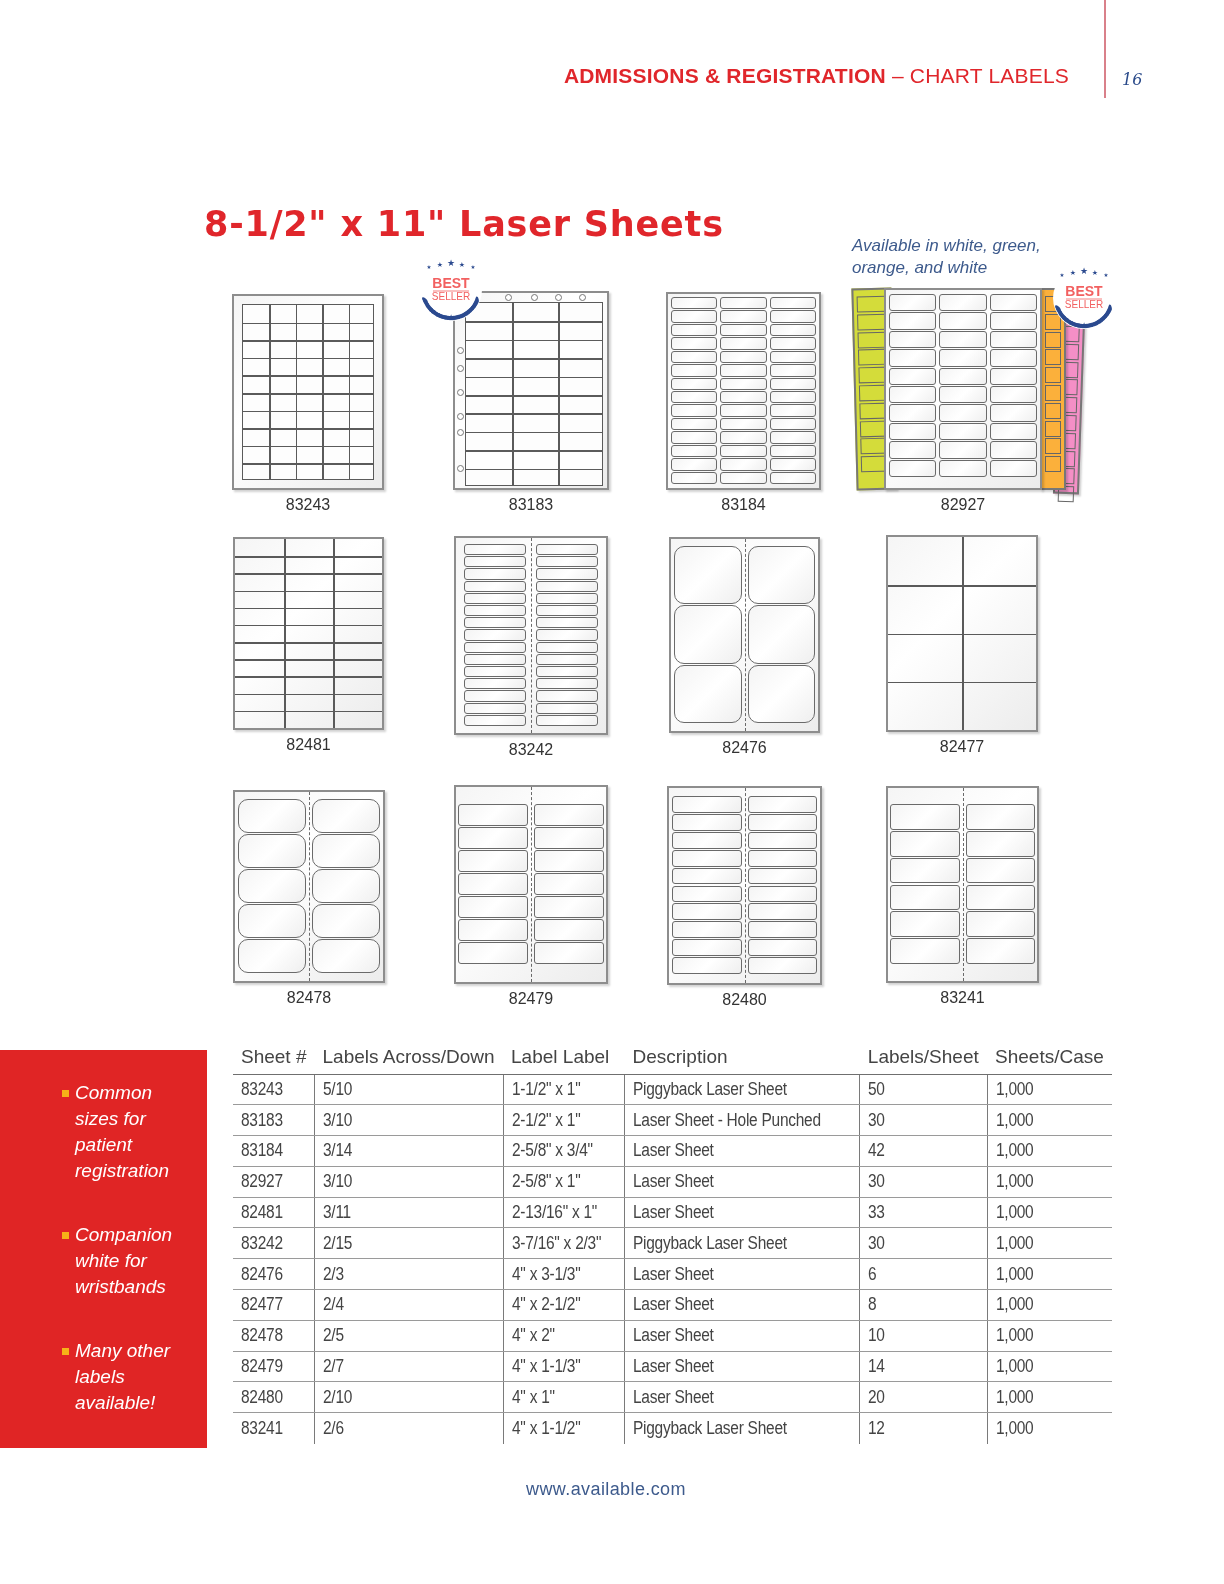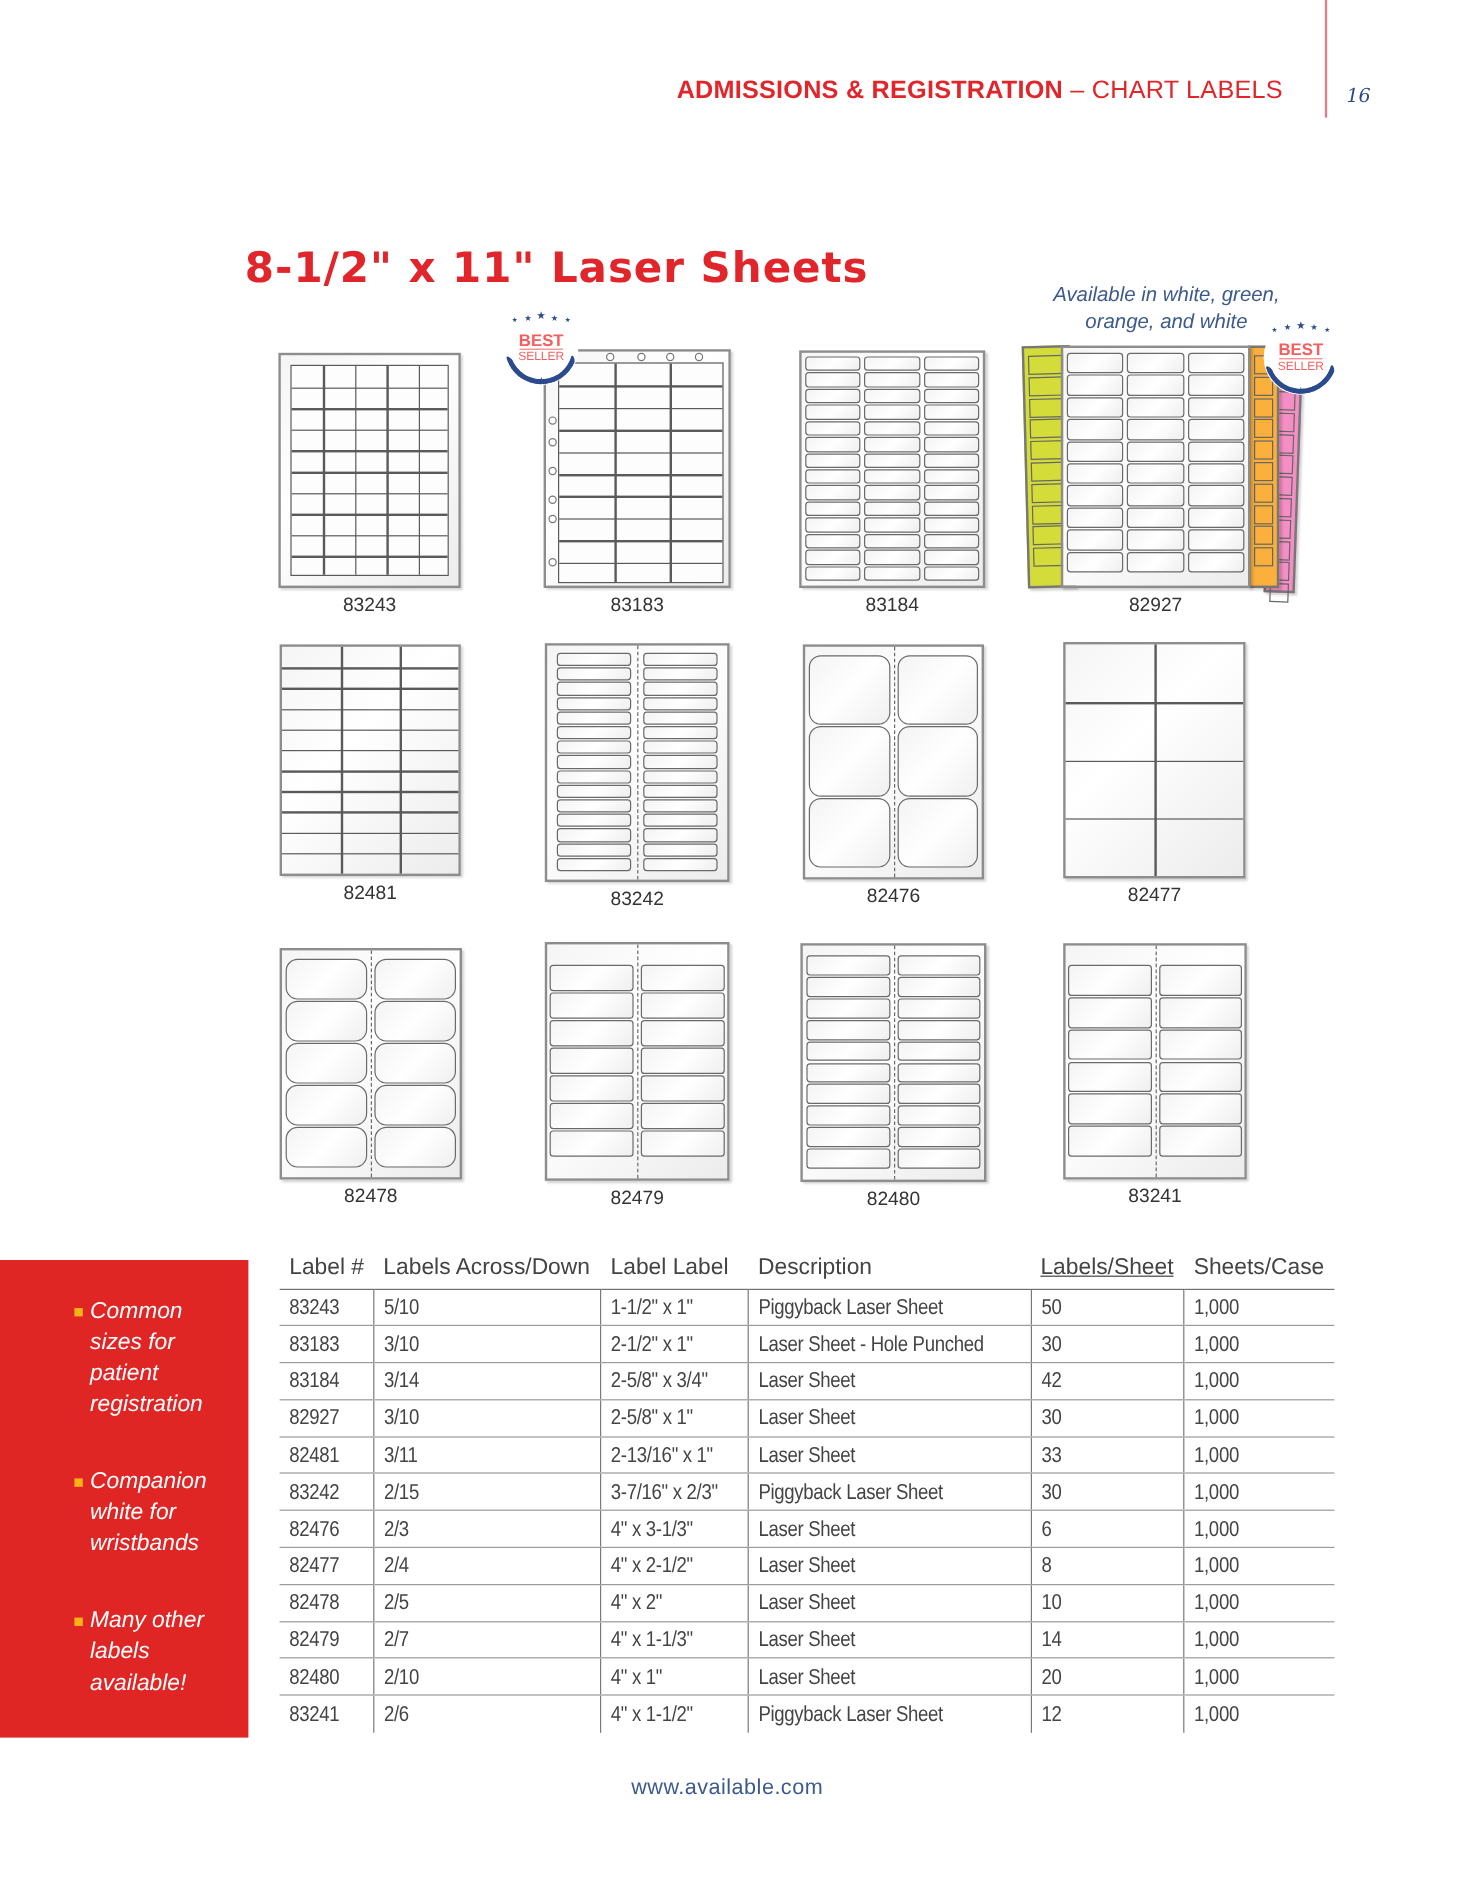--- a/index.html
+++ b/index.html
@@ -7,21 +7,21 @@
   body { position: relative; font-family: "Liberation Sans", "DejaVu Sans", sans-serif; color: #333; }
 
   .vrule { position: absolute; left: 1104px; top: 0; width: 2px; height: 98px; background: #d9808a; }
   .header { position: absolute; top: 64px; right: 155px; font-size: 21px; color: #e0262b; white-space: nowrap; letter-spacing: 0.2px; }
   .header .bold { font-weight: bold; }
   .header .thin { font-weight: normal; }
   .page-num { position: absolute; left: 1122px; top: 70px; font-size: 16px; color: #2a4a8a; font-family: "DejaVu Serif", serif; font-style: italic; }
 
   .title { position: absolute; left: 204px; top: 204px; font-size: 35px; font-weight: bold; color: #e0262b; letter-spacing: 0.8px; font-family: "DejaVu Sans", sans-serif; }
 
-  .avail-note { position: absolute; left: 852px; top: 235px; width: 240px; text-align: center; font-size: 17px; font-style: italic; color: #3d5a8c; line-height: 22px; }
+  .avail-note { position: absolute; left: 852px; top: 235px; width: 240px; font-size: 17px; font-style: italic; color: #3d5a8c; line-height: 22px; }
 
   .sheet-cell { position: absolute; }
   .sheet-cell .caption { position: absolute; left: 0; width: 100%; text-align: center; font-size: 16px; color: #333; font-family: "Liberation Sans", sans-serif; }
 
   .sheet { position: absolute; background: linear-gradient(135deg, #f5f5f5, #ffffff 40%, #ececec); border: 2px solid #8d8d8d; box-shadow: 2px 2px 2px rgba(0,0,0,0.18); }
   .lbl { position: absolute; background: linear-gradient(135deg, #f4f4f4, #ffffff 50%, #efefef); border: 1.5px solid #6a6a6a; }
   .gridline-h { position: absolute; height: 1.5px; background: #5a5a5a; }
   .gridline-v { position: absolute; width: 1.5px; background: #5a5a5a; }
   .dash { position: absolute; width: 0; border-left: 1.5px dashed #6a6a6a; }
   .hole { position: absolute; width: 7px; height: 7px; border: 1.3px solid #777; border-radius: 50%; background: #fff; }
@@ -524,25 +524,25 @@
     </div>
     <div class="bullet" style="top: 1338px;">
       <span class="sq"></span>
       <span class="txt">Many other labels available!</span>
     </div>
   </div>
 
 <table class="spec">
   <thead>
       <tr id="thead-row">
-        <th style="width: 79px;">Label #</th>
+        <th style="width: 79px;">Sheet #</th>
         <th style="width: 194px;">Labels Across/Down</th>
         <th style="width: 132px;">Label Label</th>
         <th style="width: 216px;">Description</th>
-        <th style="width: 131px; text-decoration: underline;">Labels/Sheet</th>
+        <th style="width: 131px;">Labels/Sheet</th>
         <th style="width: 127px;">Sheets/Case</th>
       </tr>
     </thead>
   <tbody id="tbody">
       <tr>
         <td><span class="cond">83243</span></td>
         <td><span class="cond">5/10</span></td>
         <td><span class="cond">1-1/2" x 1"</span></td>
         <td><span class="cond">Piggyback Laser Sheet</span></td>
         <td><span class="cond">50</span></td>

